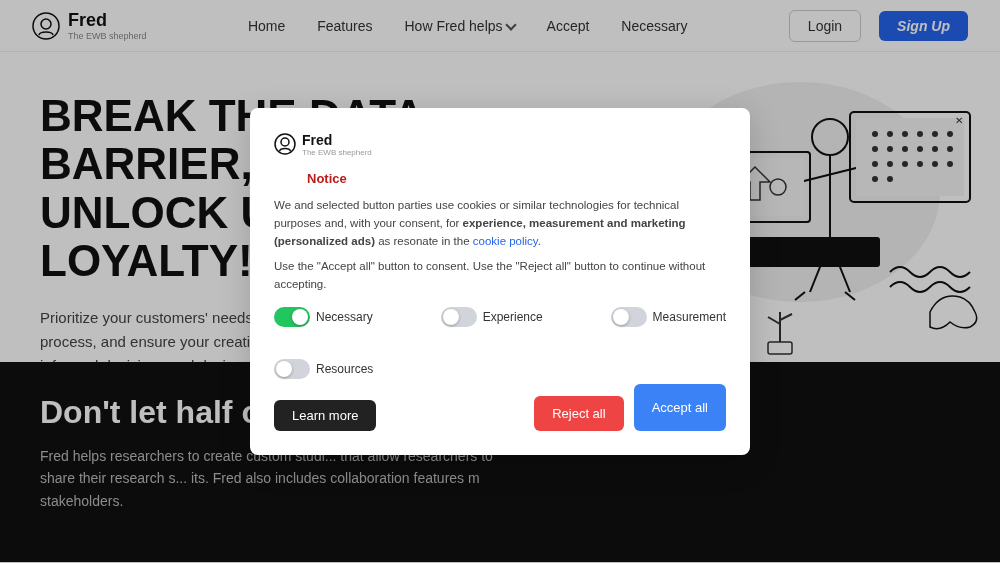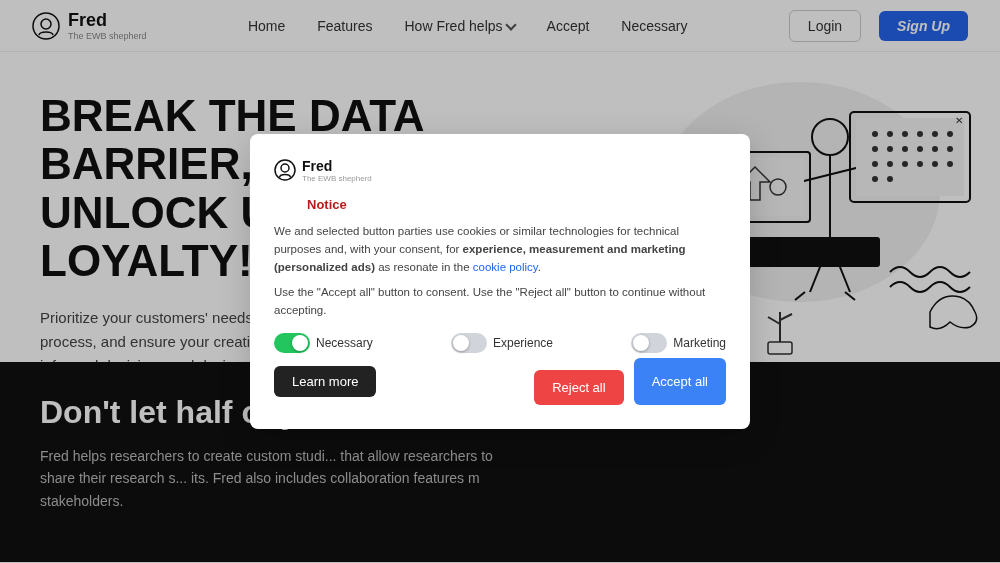--- a/index.html
+++ b/index.html
@@ -70,21 +70,21 @@
     .cookie-text { font-size: 11.5px; color: #444; line-height: 1.6; margin-bottom: 6px; }
     .cookie-link { color: #2563eb; cursor: pointer; }
     .cookie-toggles { display: flex; align-items: center; gap: 32px; margin: 14px 0 5px; flex-wrap: wrap; justify-content: space-between; }
     .toggle-item { display: flex; align-items: center; gap: 6px; font-size: 12px; color: #333; }
     .toggle-switch { width: 36px; height: 20px; border-radius: 10px; position: relative; cursor: pointer; }
     .toggle-on { background: #22c55e; }
     .toggle-off { background: #d1d5db; }
     .toggle-knob { width: 16px; height: 16px; background: #fff; border-radius: 50%; position: absolute; top: 2px; transition: left 0.2s; box-shadow: 0 1px 3px rgba(0,0,0,0.3); }
     .toggle-on .toggle-knob { left: 18px; }
     .toggle-off .toggle-knob { left: 2px; }
-    .cookie-actions { display: flex; align-items: center; justify-content: space-between; }
+    .cookie-actions { display: flex; align-items: flex-end; justify-content: space-between; }
     .btn-learn { padding: 8px 18px; background: #222; color: #fff; border: none; border-radius: 6px; font-size: 13px; cursor: pointer; font-weight: 500; }
     .cookie-btns { display: flex; gap: 10px; }
     .btn-reject { padding: 8px 18px; background: #ef4444; color: #fff; border: none; border-radius: 6px; font-size: 13px; cursor: pointer; font-weight: 500; margin-top: 12px; }
     .btn-accept { padding: 16px 18px; background: #3b82f6; color: #fff; border: none; border-radius: 6px; font-size: 13px; cursor: pointer; font-weight: 500; }
 
     .chevron { display: inline-block; width: 8px; height: 8px; border-right: 2px solid #555; border-bottom: 2px solid #555; transform: rotate(45deg); margin-bottom: 2px; }
   </style>
 </head>
 <body>
 
@@ -223,21 +223,27 @@
       <div class="toggle-item">
         <div class="toggle-switch toggle-off">
           <div class="toggle-knob"></div>
         </div>
         <span>Experience</span>
       </div>
       <div class="toggle-item">
         <div class="toggle-switch toggle-off">
           <div class="toggle-knob"></div>
         </div>
-        <span>Marketing</span>
+        <span>Measurement</span>
+      </div>
+      <div class="toggle-item">
+        <div class="toggle-switch toggle-off">
+          <div class="toggle-knob"></div>
+        </div>
+        <span>Resources</span>
       </div>
     </div>
 
     <div class="cookie-actions">
       <button class="btn-learn">Learn more</button>
       <div class="cookie-btns">
         <button class="btn-reject">Reject all</button>
         <button class="btn-accept">Accept all</button>
       </div>
     </div>

